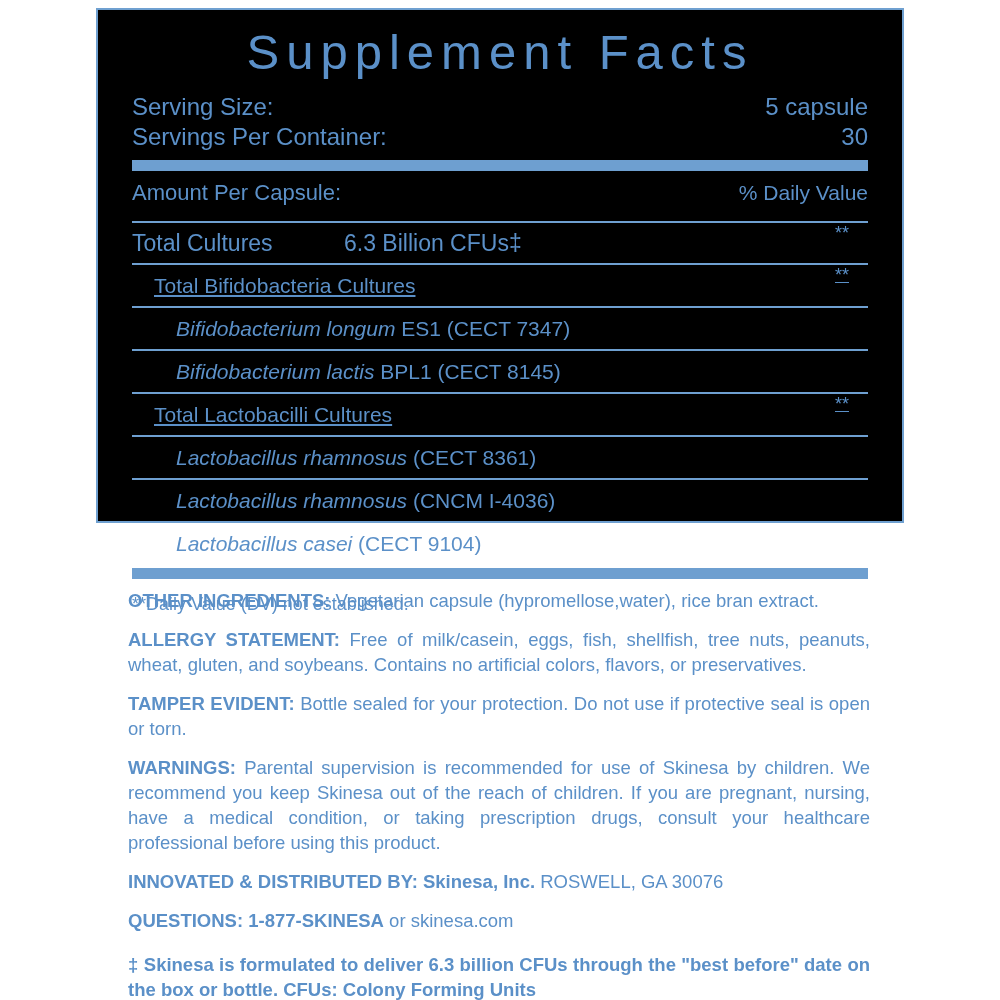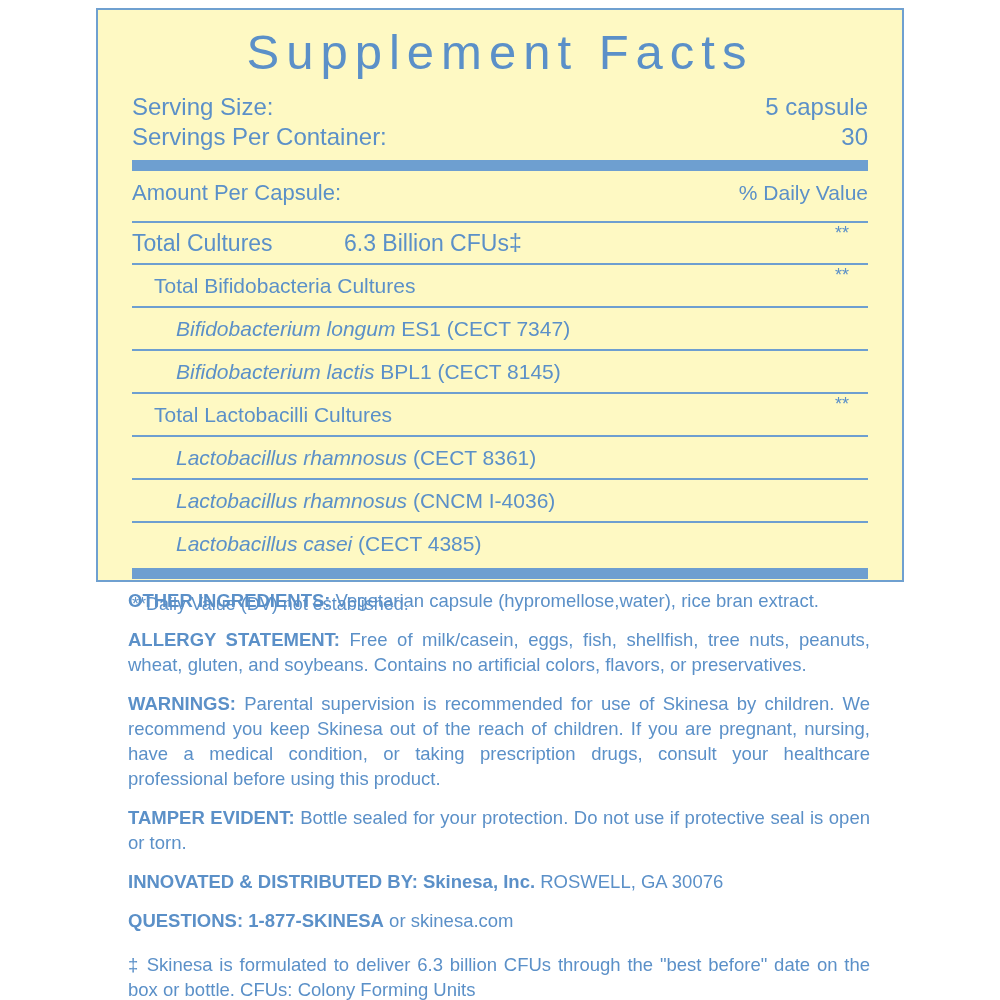--- a/index.html
+++ b/index.html
@@ -17,23 +17,23 @@
     height: 1000px;
     color: #5b90c8;
   }
 
   
   .panel {
     position: absolute;
     left: 96px;
     top: 8px;
     width: 808px;
-    height: 574px;
+    height: 515px;
     border: 2px solid #6fa0d0;
-    background: #fef9c3;
+    background: #000000;
   }
   .panel-inner {
     padding: 0 34px;
   }
   .sf-title {
     text-align: center;
     font-size: 49px;
     letter-spacing: 7px;
     font-weight: 400;
     color: #5b90c8;
@@ -88,21 +88,21 @@
   }
 
   .ing-row {
     display: flex;
     align-items: baseline;
     font-size: 21px;
     line-height: 41px;
     position: relative;
   }
   .ing-row .name { flex: 1; }
-  .indent1 { padding-left: 22px; }
+  .indent1 { padding-left: 22px; text-decoration: underline; }
   .indent2 { padding-left: 44px; }
   .ital { font-style: italic; }
 
   .footnote {
     font-size: 18px;
     line-height: 26px;
     padding-top: 8px;
   }
 
   
@@ -116,20 +116,21 @@
     color: #5b90c8;
   }
   .para {
     text-align: justify;
     margin: 0 0 0 0;
   }
   .para + .para { margin-top: 14px; }
   .lbl { font-weight: bold; text-align: center; }
   .last-note {
     text-align: justify;
+    font-weight: bold;
   }
   .nojust { text-align: left; }
 </style>
 </head>
 <body>
 
 <div class="page">
 
   <div class="panel">
     <div class="panel-inner">
@@ -207,21 +208,21 @@
       <div class="ing-row indent2">
         <span class="name">
           <span class="ital">Lactobacillus rhamnosus</span><span> (CNCM I-4036)</span>
         </span>
         <span class="stars"></span>
       </div>
       <div class="rule"></div>
 
       <div class="ing-row indent2">
         <span class="name">
-          <span class="ital">Lactobacillus casei</span><span> (CECT 4385)</span>
+          <span class="ital">Lactobacillus casei</span><span> (CECT 9104)</span>
         </span>
         <span class="stars"></span>
       </div>
 
       <div class="bar-thick"></div>
 
       <div class="footnote">**Daily Value (DV) not established.</div>
     </div>
   </div>
 
@@ -229,25 +230,25 @@
 
     <p class="para">
       <span class="lbl">OTHER INGREDIENTS:</span><span> Vegetarian capsule (hypromellose,water), rice bran extract.</span>
     </p>
 
     <p class="para">
       <span class="lbl">ALLERGY STATEMENT:</span><span> Free of milk/casein, eggs, fish, shellfish, tree nuts, peanuts, wheat, gluten, and soybeans. Contains no artificial colors, flavors, or preservatives.</span>
     </p>
 
     <p class="para">
+      <span class="lbl">TAMPER EVIDENT:</span><span> Bottle sealed for your protection. Do not use if protective seal is open or torn.</span>
+    </p>
+
+    <p class="para">
       <span class="lbl">WARNINGS:</span><span> Parental supervision is recommended for use of Skinesa by children. We recommend you keep Skinesa out of the reach of children. If you are pregnant, nursing, have a medical condition, or taking prescription drugs, consult your healthcare professional before using this product.</span>
-    </p>
-
-    <p class="para">
-      <span class="lbl">TAMPER EVIDENT:</span><span> Bottle sealed for your protection. Do not use if protective seal is open or torn.</span>
     </p>
 
     <p class="para nojust">
       <span class="lbl">INNOVATED &amp; DISTRIBUTED BY: Skinesa, Inc.</span><span> ROSWELL, GA 30076</span>
     </p>
 
     <p class="para nojust">
       <span class="lbl">QUESTIONS: 1-877-SKINESA</span><span> or skinesa.com</span>
     </p>
 

